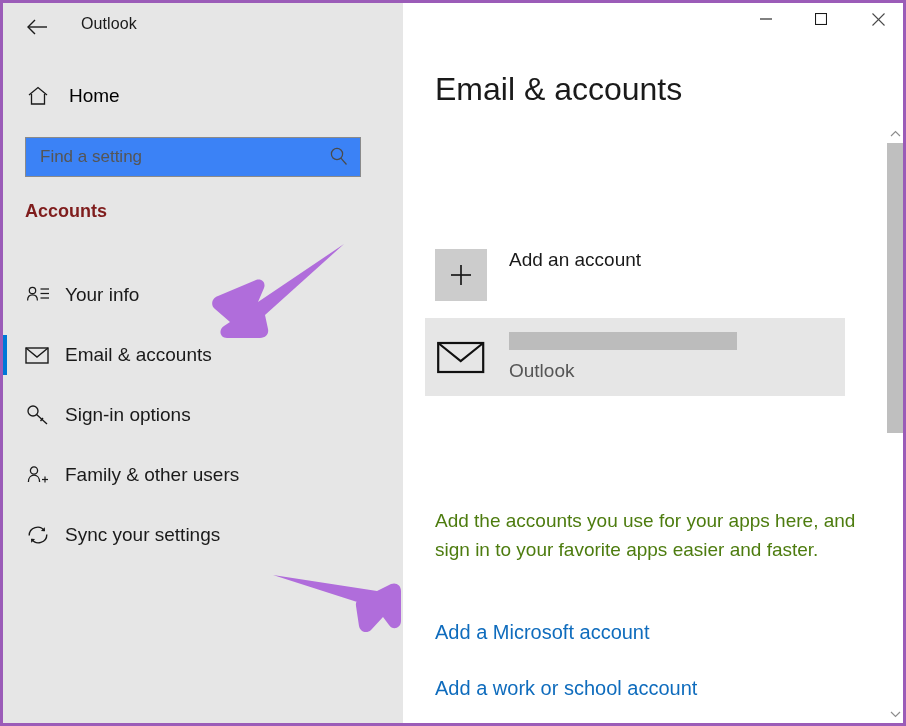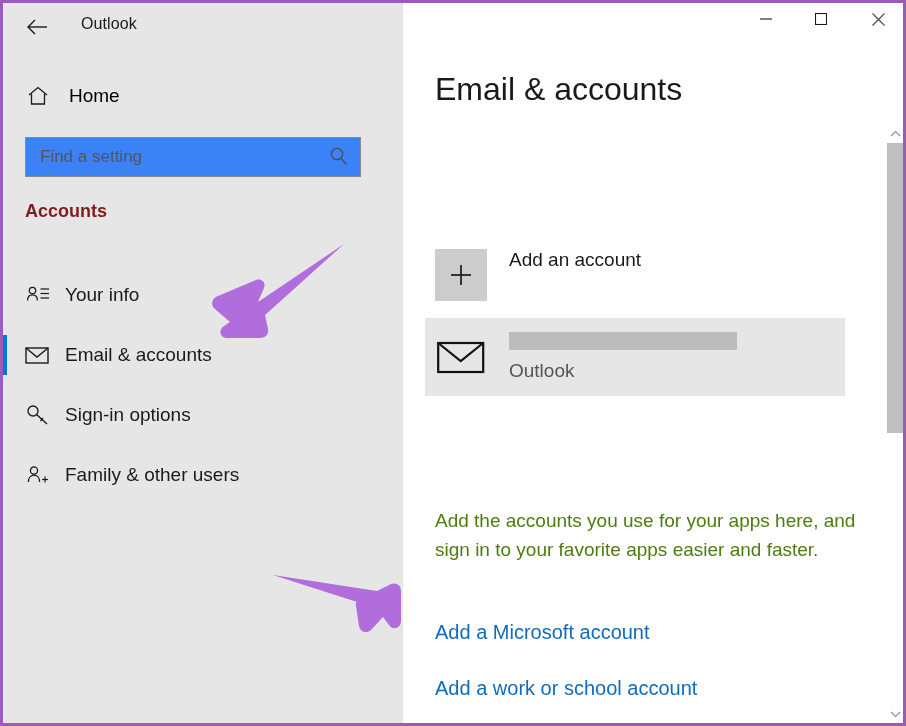--- a/index.html
+++ b/index.html
@@ -382,20 +382,32 @@
           <svg width="24" height="22" viewBox="0 0 24 22">
             <circle cx="8" cy="6.5" r="3.6" fill="none" stroke="#1a1a1a" stroke-width="1.3"></circle>
             <path d="M2.4 18 C2.4 13.3 5.2 11.2 8 11.2 C10.8 11.2 13.6 13.3 13.6 18" fill="none" stroke="#1a1a1a" stroke-width="1.3"></path>
             <line x1="16" y1="15.5" x2="22" y2="15.5" stroke="#1a1a1a" stroke-width="1.2"></line>
             <line x1="19" y1="12.5" x2="19" y2="18.5" stroke="#1a1a1a" stroke-width="1.2"></line>
           </svg>
         </span>
         <span class="nav-label">Family &amp; other users</span>
       </div>
 
+      <div class="nav-item">
+        <span class="sel-bar"></span>
+        <span class="nav-icon">
+          <svg width="24" height="22" viewBox="0 0 24 22">
+            <path d="M3.2 11.5 A8.3 8.3 0 0 1 18.4 6.9" fill="none" stroke="#1a1a1a" stroke-width="1.4"></path>
+            <path d="M20.8 10.5 A8.3 8.3 0 0 1 5.6 15.1" fill="none" stroke="#1a1a1a" stroke-width="1.4"></path>
+            <path d="M18.8 3.2 L19 7.3 L14.9 7.1 Z" fill="#1a1a1a"></path>
+            <path d="M5.2 18.8 L5 14.7 L9.1 14.9 Z" fill="#1a1a1a"></path>
+          </svg>
+        </span>
+        <span class="nav-label">Sync your settings</span>
+      </div>
 
     </div>
   </div>
 
   <div id="content">
 
     <div class="page-title">Email &amp; accounts</div>
 
 
     <div class="add-account-row">

